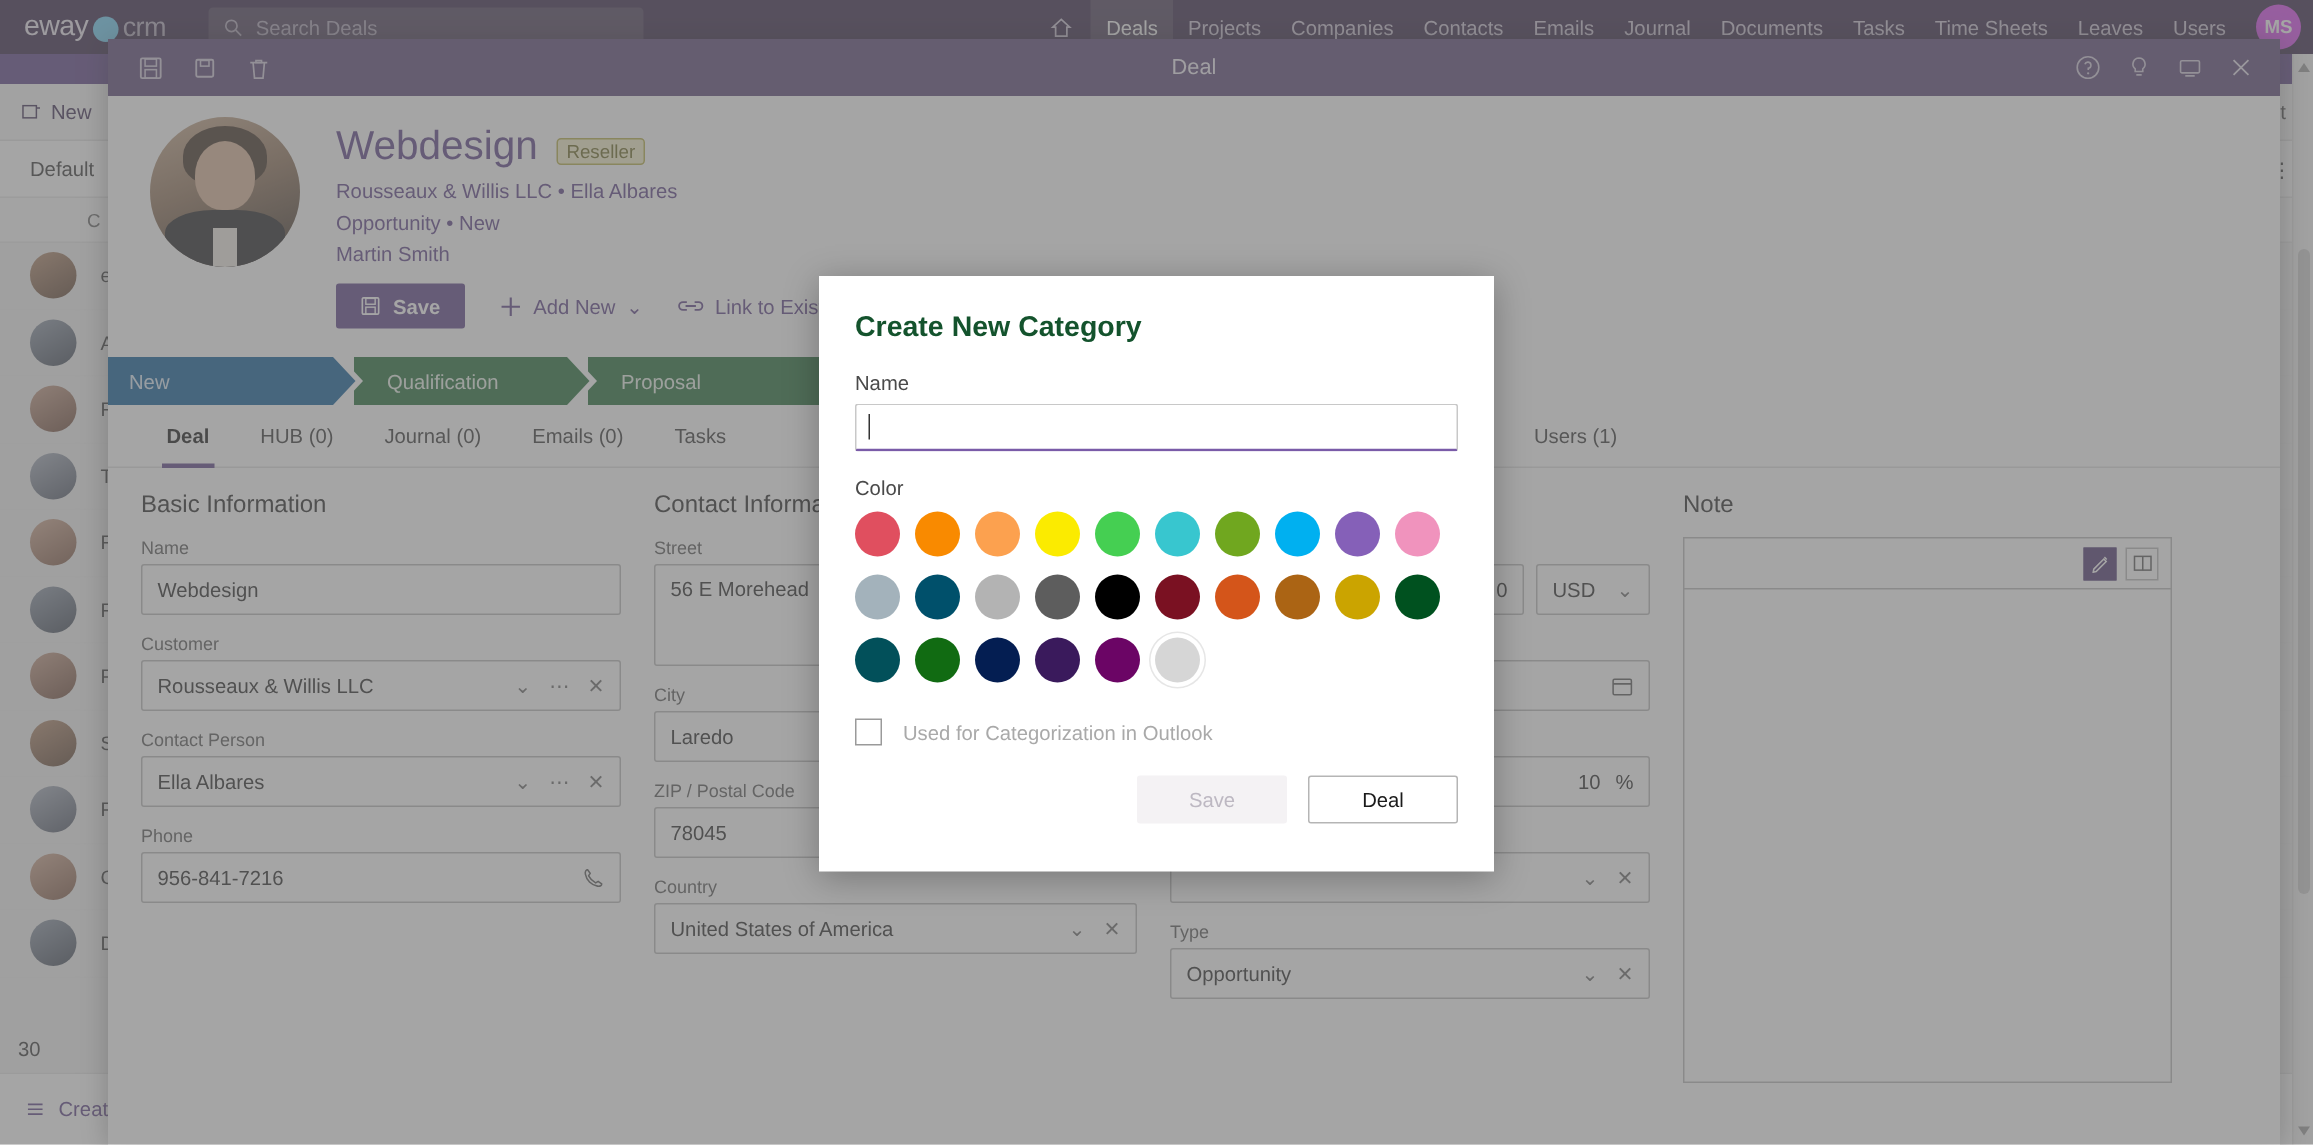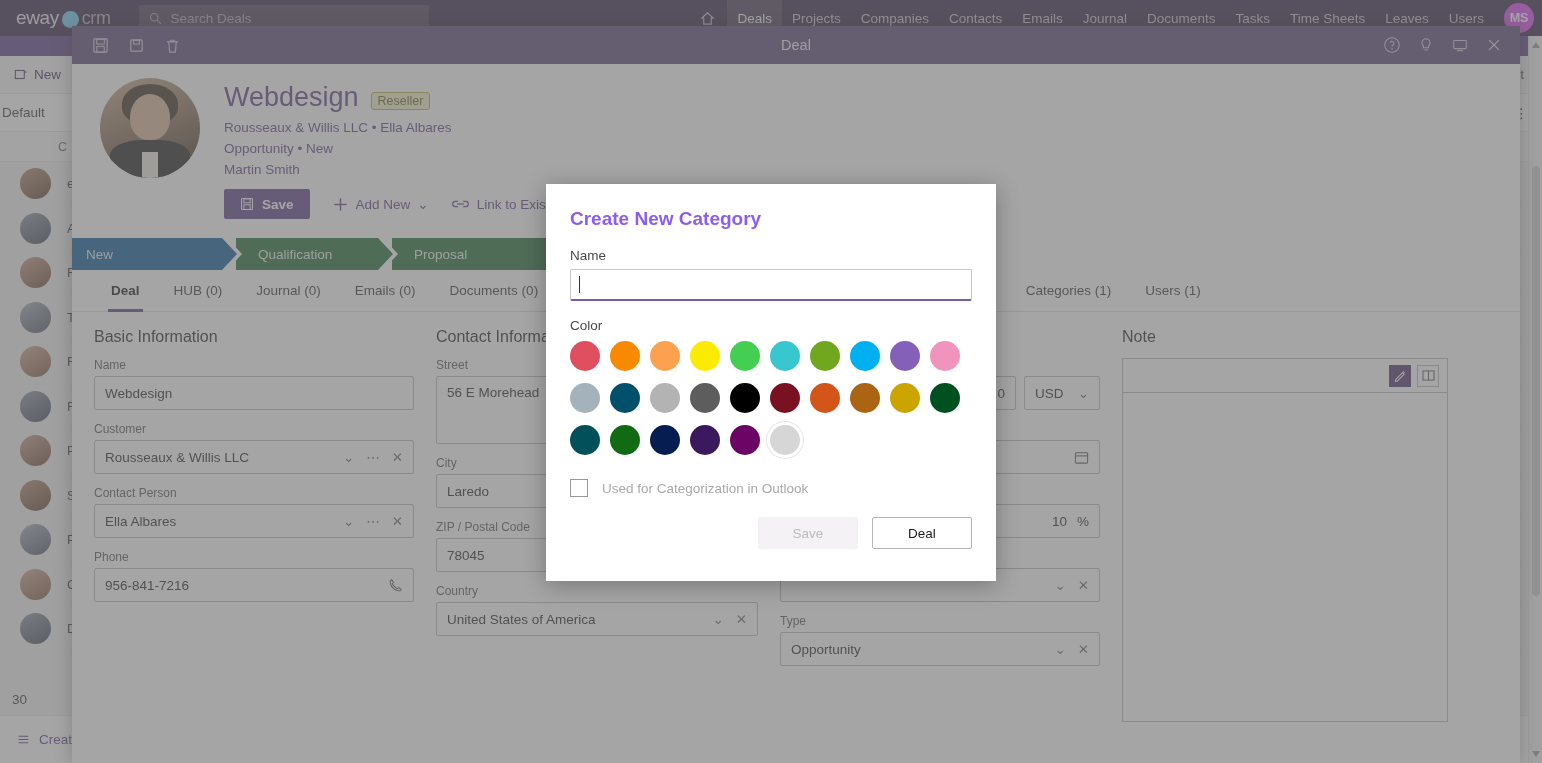--- a/index.html
+++ b/index.html
@@ -55,21 +55,21 @@
     display: flex; align-items: center; font-size: 13.5px; color: #333;
   }
   .t2-new { margin-left: 14px; display: flex; align-items: center; gap: 6px; color: #3b2a52; }
   .t2-right { margin-left: auto; margin-right: 18px; display:flex; gap:20px; align-items:center; color:#444; }
 
   .filterbar {
     position: absolute; top: 94px; left: 0; right: 0; height: 38px;
     background: #fff; border-bottom: 1px solid #e6e6e6;
     display: flex; align-items: center; font-size: 13.5px; color: #333;
   }
-  .filterbar .fb-left { margin-left: 2px; display: flex; gap: 10px; align-items:center;}
+  .filterbar .fb-left { margin-left: 20px; display: flex; gap: 10px; align-items:center;}
   .filterbar .fb-right { margin-left: auto; margin-right: 14px; display:flex; gap:14px; align-items:center;}
 
   .list-header {
     position: absolute; top: 132px; left: 0; right: 0; height: 30px;
     background: #fafafa; border-bottom: 1px solid #e6e6e6;
     font-size: 12.5px; color: #666; display:flex; align-items:center;
   }
   .list-header .lh-c { margin-left: 58px; }
 
   .rowlist { position: absolute; top: 162px; left: 0; right: 0; bottom: 48px; }
@@ -226,21 +226,21 @@
 
   
   #dimmer { position: absolute; inset: 0; background: rgba(110,110,110,.62); z-index: 40; }
 
   
   #modal {
     position: absolute; left: 546px; top: 184px; width: 450px; height: 397px;
     background: #ffffff; z-index: 60; box-shadow: 0 4px 22px rgba(0,0,0,.28);
     padding: 24px;
   }
-  .modal-title { font-size: 19px; font-weight: bold; color: #8b5cf6; margin-bottom: 18px; }
+  .modal-title { font-size: 19px; font-weight: bold; color: #14532d; margin-bottom: 18px; }
   .modal-lbl { font-size: 13.5px; color: #4a4a4a; margin-bottom: 6px; }
   .modal-input {
     height: 32px; border: 1px solid #c8c8c8; border-bottom: 2px solid #7a5ba8;
     border-radius: 2px; display: flex; align-items: center; padding: 0 8px; background: #fff;
   }
   .caret { width: 1px; height: 17px; background: #333; animation: none; }
   .color-lbl { font-size: 13.5px; color: #4a4a4a; margin: 17px 0 8px 0; }
   .swatch-grid { display: grid; grid-template-columns: repeat(10, 40px); row-gap: 12px; }
   .sw { width: 30px; height: 30px; border-radius: 50%; }
   .sw.ring { background: #d6d6d6; box-shadow: 0 0 0 3px #fff, 0 0 0 4px #e6e6e6; }
@@ -548,23 +548,20 @@
           <span>Deal</span>
         </div>
       <div class="tab">
           <span>HUB (0)</span>
         </div>
       <div class="tab">
           <span>Journal (0)</span>
         </div>
       <div class="tab">
           <span>Emails (0)</span>
-        </div>
-      <div class="tab">
-          <span>Documents (0)</span>
         </div>
       <div class="tab">
           <span>Tasks</span>
         </div>
       <div class="tab" style="margin-left:385px">
           <span>Categories (1)</span>
         </div>
       <div class="tab">
           <span>Users (1)</span>
         </div>

